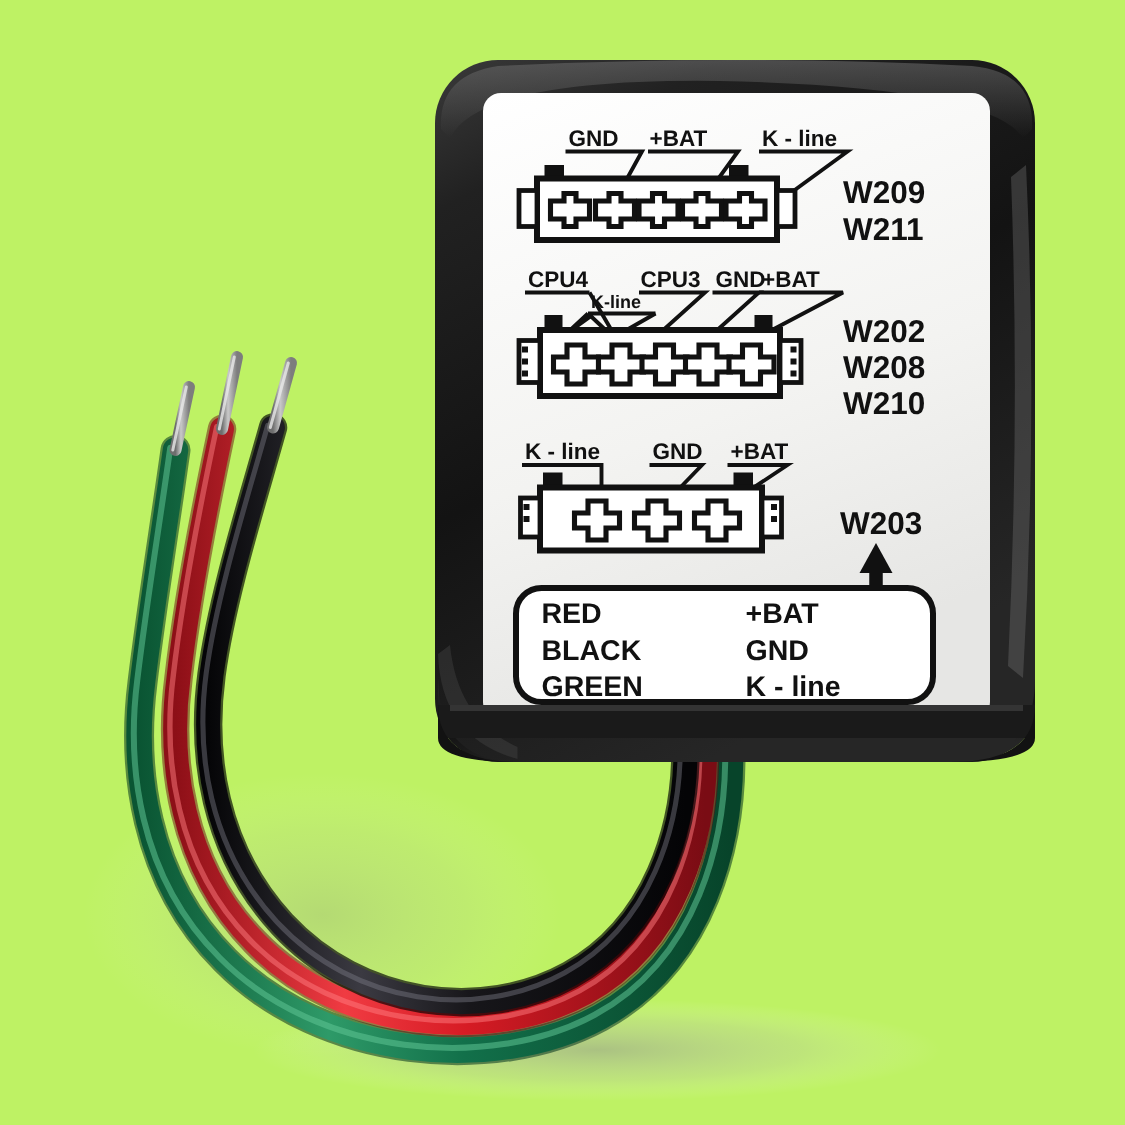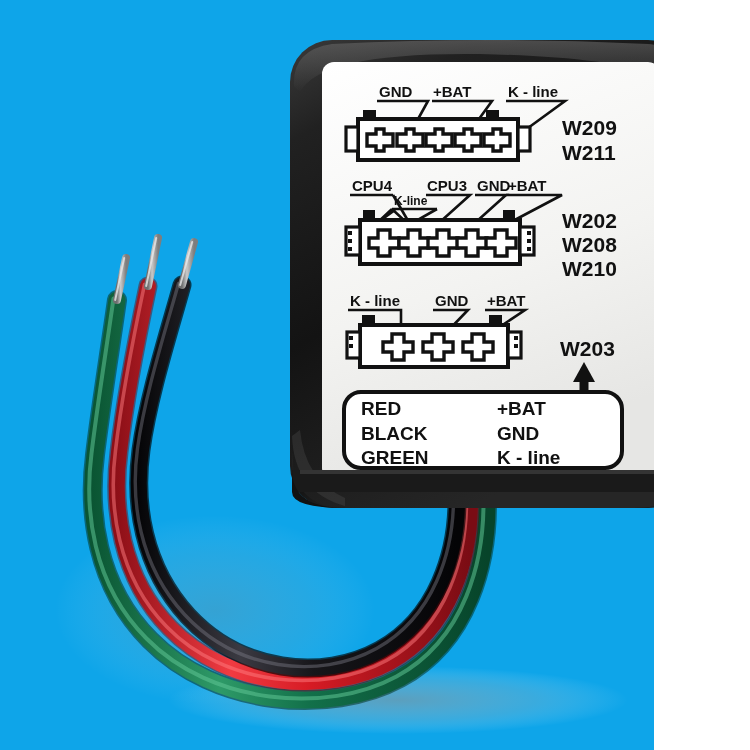--- a/index.html
+++ b/index.html
@@ -2,23 +2,23 @@
 <html><head>
 <meta charset="utf-8">
 <style>
   html, body {
     margin: 0;
     padding: 0;
     background: #ffffff;
   }
   #stage {
     position: relative;
-    width: 654px;
+    width: 750px;
     height: 750px;
-    background: #0ea5e9;
+    background: #bef264;
     overflow: hidden;
     font-family: "Liberation Sans", sans-serif;
   }
   #stage svg {
     display: block;
     width: 750px;
     height: 750px;
   }
   .lbl {
     font-family: "Liberation Sans", sans-serif;

